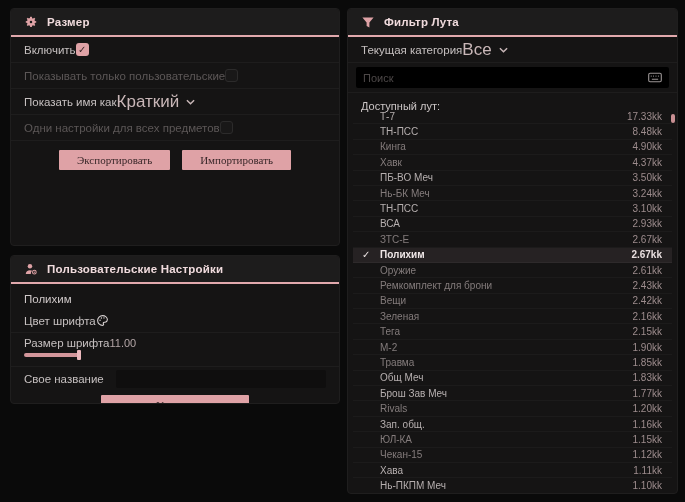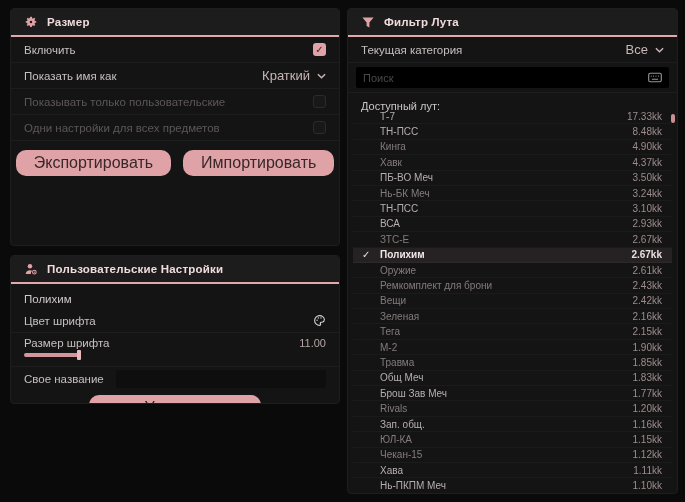--- a/index.html
+++ b/index.html
@@ -24,43 +24,43 @@
   .panel-header {
     height:28px;
     background:#1d1c1c;
     display:flex; align-items:center; gap:9px;
     padding:0 13px;
     border-bottom:2px solid #e2a9ad;
   }
   .panel-title { font-size:11.5px; font-weight:bold; color:#f0dbdd; letter-spacing:.2px; }
 
   .setting-row {
-    display:flex; align-items:center; justify-content:space-between;
+    display:flex; align-items:center; justify-content:flex-start;
     padding:11px 13px; height:26px;
     border-bottom:1px solid #1e1d1d;
     font-size:11.5px; color:#c6c0c0;
   }
   .setting-row.no-sep { border-bottom:none; }
   .dim { color:#5c5757; }
 
   .checkbox {
     width:13px; height:13px; border-radius:3px;
     background:#dfa2a6; color:#3a2426;
     font-size:10px; line-height:13px; text-align:center;
     flex:0 0 auto;
   }
   .checkbox.off { background:#191818; border:1px solid #2c2b2b; color:transparent; }
 
-  .dropdown { display:flex; align-items:center; gap:7px; color:#c9b7b8; font-size:13px; cursor:default; }
+  .dropdown { display:flex; align-items:center; gap:7px; color:#c9b7b8; font-size:17px; cursor:default; }
 
   .btn-row { display:flex; justify-content:center; gap:12px; padding:9px 0; }
   .btn {
     background:#dfa2a6; color:#392729;
-    border:none; border-radius:10px;
-    font-family:Liberation Sans, sans-serif; font-size:16px;
+    border:none; border-radius:1px;
+    font-family:Liberation Serif, serif; font-size:11px;
     padding:4px 18px;
   }
   .btn.wide { padding:4px 55px; }
 
   
   .item-name-row { padding:9px 13px 4px; font-size:11.5px; color:#cfc8c8; }
   .tall-row { height:34px; align-items:flex-start; padding-top:4px; }
   .slider-track {
     width:56px; height:4px; background:#d3969b; border-radius:2px;
     position:relative; margin-top:4px;
@@ -121,37 +121,37 @@
           <path fill="#dfa2a6" d="M12 8a4 4 0 100 8 4 4 0 000-8zm9 5.2v-2.4l-2.3-.5a7 7 0 00-.7-1.7l1.3-2-1.7-1.7-2 1.3a7 7 0 00-1.7-.7L13.4 3h-2.8l-.5 2.3c-.6.2-1.2.4-1.7.7l-2-1.3-1.7 1.7 1.3 2c-.3.5-.5 1.1-.7 1.7l-2.3.5v2.4l2.3.5c.2.6.4 1.2.7 1.7l-1.3 2 1.7 1.7 2-1.3c.5.3 1.1.5 1.7.7l.5 2.3h2.8l.5-2.3c.6-.2 1.2-.4 1.7-.7l2 1.3 1.7-1.7-1.3-2c.3-.5.5-1.1.7-1.7l2.3-.5z"></path>
           <circle cx="12" cy="12" r="2.1" fill="#1d1c1c"></circle>
         </svg>
     </span>
     <span class="panel-title">Размер</span>
   </div>
 
   <div class="setting-row">
     <span>Включить</span>
     <span class="checkbox">✓</span>
+  </div>
+
+  <div class="setting-row">
+    <span class="dim">Показывать только пользовательские</span>
+    <span class="checkbox off"></span>
   </div>
 
   <div class="setting-row">
     <span>Показать имя как</span>
     <span class="dropdown">
       <span>Краткий</span>
       <span class="icon">
         <svg width="9" height="6" viewBox="0 0 10 6">
             <path d="M1 1l4 4 4-4" stroke="#c9b7b8" stroke-width="1.6" fill="none"></path>
           </svg>
       </span>
     </span>
-  </div>
-
-  <div class="setting-row">
-    <span class="dim">Показывать только пользовательские</span>
-    <span class="checkbox off"></span>
   </div>
 
   <div class="setting-row">
     <span class="dim">Одни настройки для всех предметов</span>
     <span class="checkbox off"></span>
   </div>
 
   <div class="btn-row">
     <button type="button" class="btn">Экспортировать</button>
     <button type="button" class="btn">Импортировать</button>

